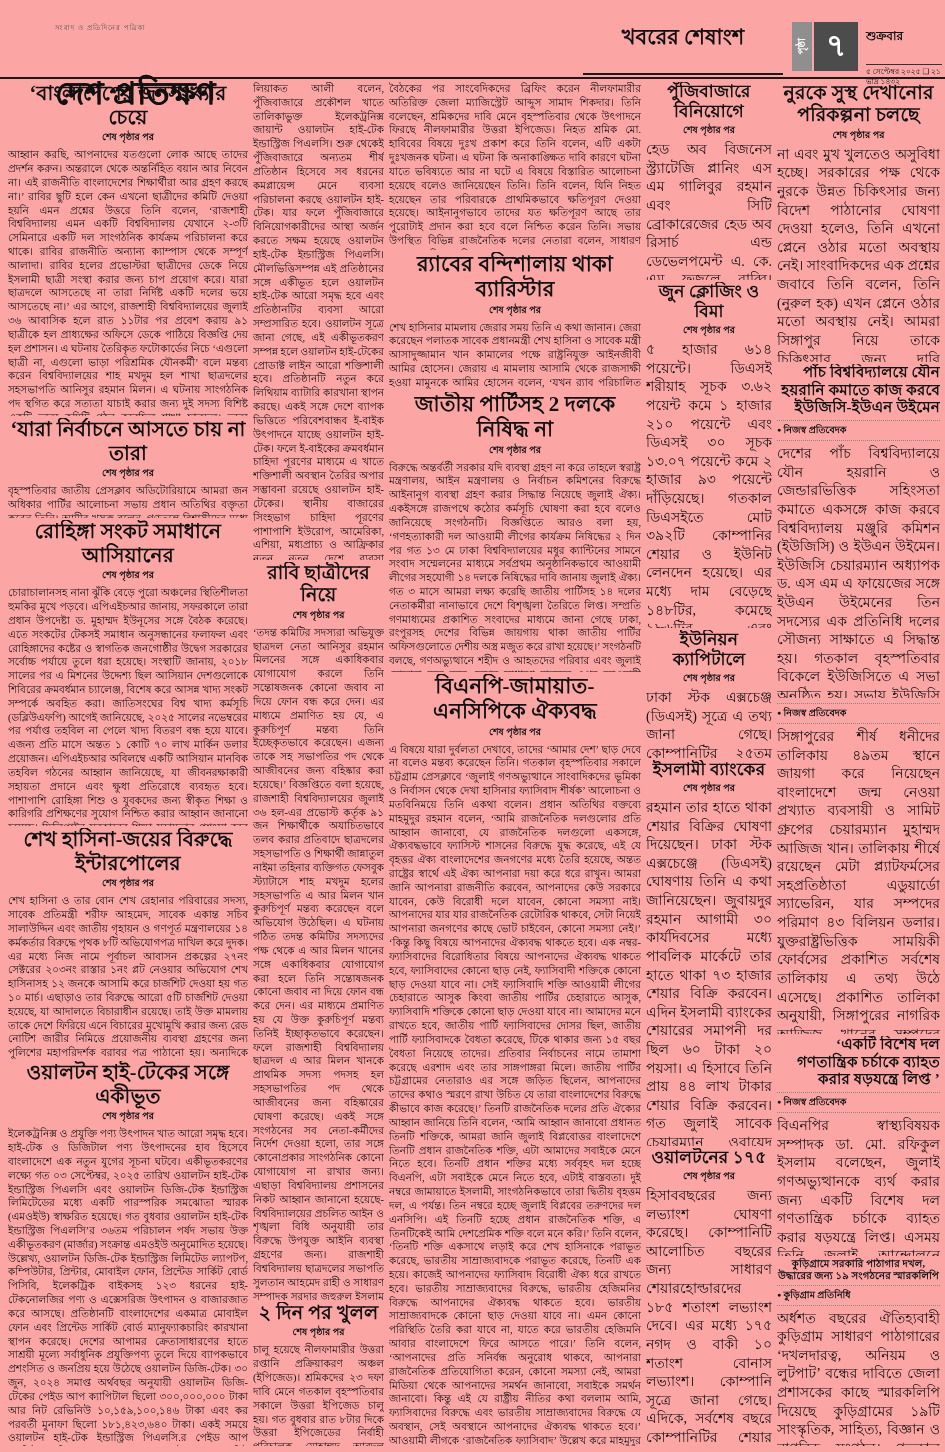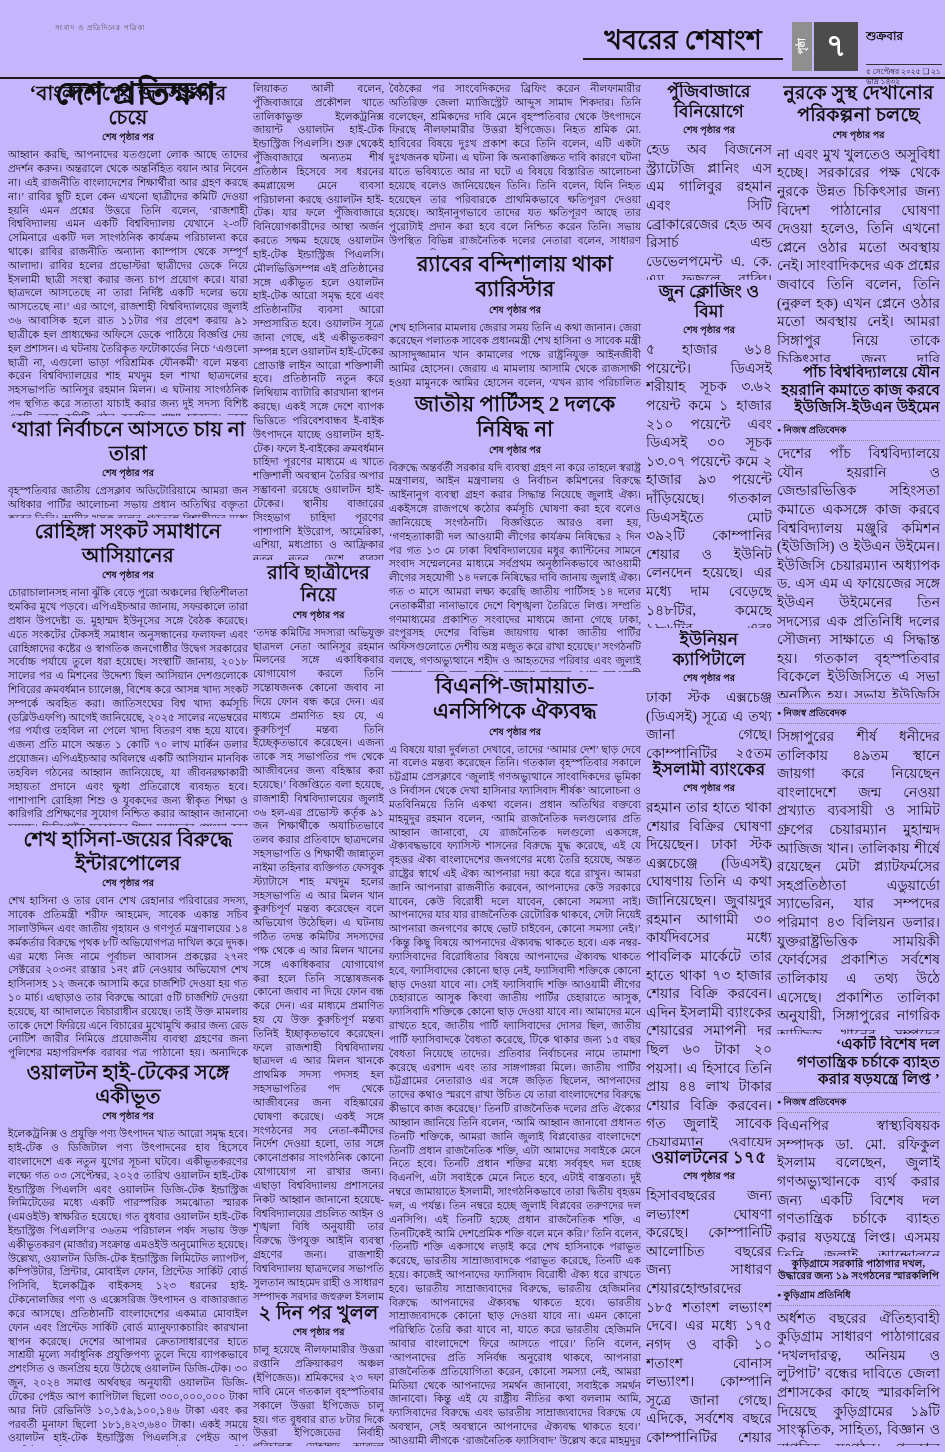--- a/index.html
+++ b/index.html
@@ -1,25 +1,25 @@
 <!DOCTYPE html>
 <html><head>
 <meta charset="utf-8">
 <style>
   html,body{margin:0;padding:0;background:#e8e8e4;}
-  #page{position:relative;width:945px;height:1452px;background:#c4b5fd;margin:0 auto;
+  #page{position:relative;width:945px;height:1452px;background:#fca5a5;margin:0 auto;
         font-family:"Liberation Serif","DejaVu Serif",serif;color:#111;overflow:hidden;}
   
   #header{position:absolute;left:0;top:0;width:945px;height:77px;border-bottom:2px solid #1a1a1a;}
   #masthead-wrap{position:absolute;left:55px;top:22px;}
   #tagline{font-size:7px;color:#555;letter-spacing:1px;}
   #masthead{font-size:31px;font-weight:bold;letter-spacing:1px;line-height:1.05;
             text-shadow:0.6px 0 #111;margin-top:44px;}
   #section-wrap{position:absolute;left:583px;top:26px;width:200px;text-align:center;}
-  #section-title{font-size:27px;font-weight:bold;line-height:1.1;border-bottom:2px solid #1a1a1a;padding-bottom:2px;}
+  #section-title{font-size:21px;font-weight:bold;line-height:1.1;border-bottom:2px solid #1a1a1a;padding-bottom:24px;}
   #page-label-box{position:absolute;left:792px;top:22px;width:20px;height:49px;background:#8f8f8f;
       color:#fff;display:flex;align-items:center;justify-content:center;}
   #page-label-box span{writing-mode:vertical-rl;transform:rotate(180deg);font-size:10px;font-weight:bold;}
   #page-number-box{position:absolute;left:814px;top:22px;width:44px;height:49px;background:#4c4c4c;
       color:#fff;display:flex;align-items:center;justify-content:center;font-size:31px;font-weight:bold;}
   #date-wrap{position:absolute;left:866px;top:27px;width:76px;}
   #day-name{font-size:12px;font-weight:bold;}
   #date-line{font-size:7.5px;border-top:1px solid #333;margin-top:17px;padding-top:2px;line-height:1.35;}
   
   .article{position:absolute;overflow:hidden;}

